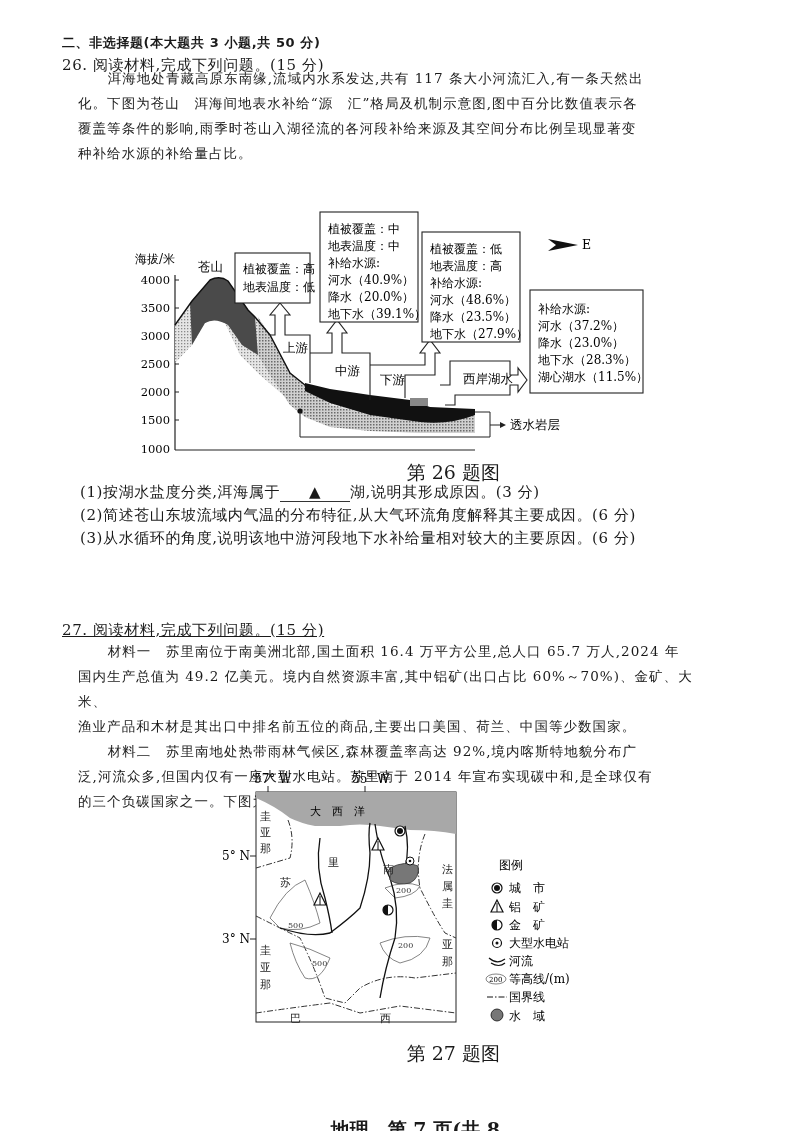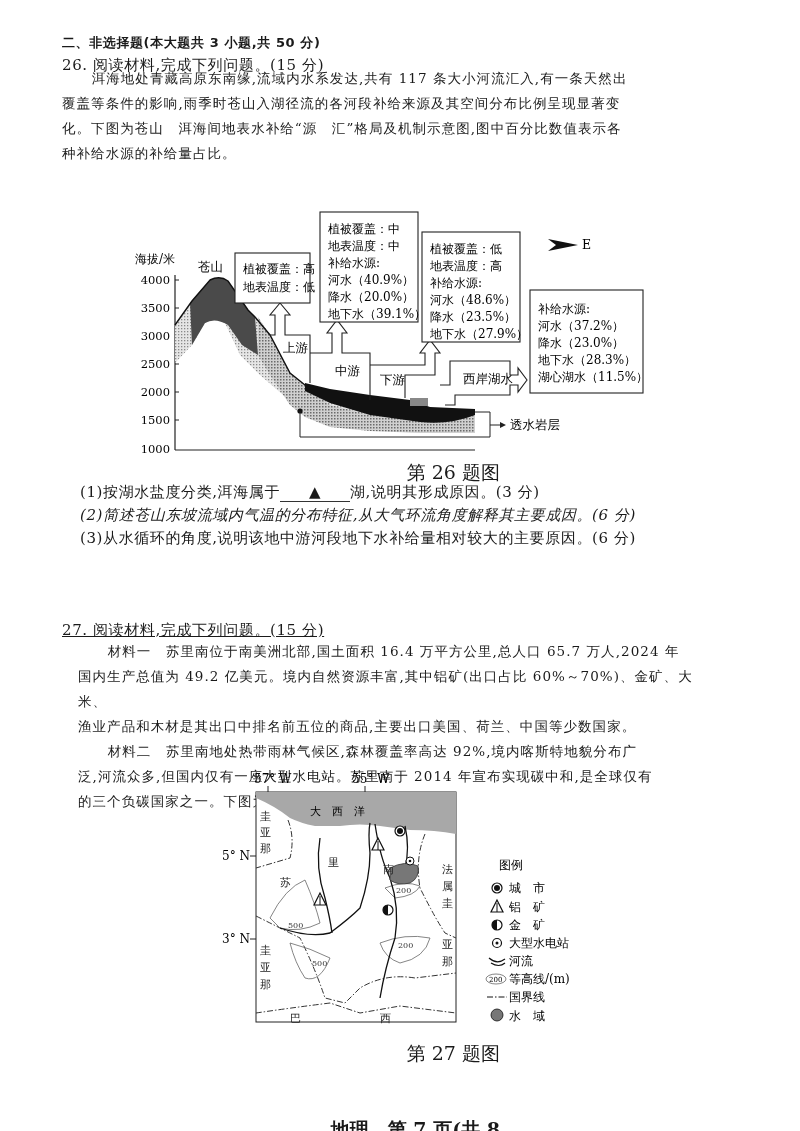--- a/index.html
+++ b/index.html
@@ -13,24 +13,24 @@
   .caption { position: absolute; font-size: 19px; text-align: right; width: 200px; }
   svg text { font-family: "DejaVu Serif", "Liberation Serif", serif; }
   .blank { display: inline-block; width: 70px; border-bottom: 1px solid #333; text-align: center; }
 </style>
 </head>
 <body>
 
 <div class="line bold" style="left:62px; top:34px;">二、非选择题(本大题共 3 小题,共 50 分)</div>
 <div class="line" style="left:62px; top:56px;">26. 阅读材料,完成下列问题。(15 分)</div>
 
-<div class="para" style="left:62px; top:66px;">
+<div class="para" style="left:78px; top:66px;">
   <p class="indent">洱海地处青藏高原东南缘,流域内水系发达,共有 117 条大小河流汇入,有一条天然出</p>
+  <p>化。下图为苍山　洱海间地表水补给“源　汇”格局及机制示意图,图中百分比数值表示各</p>
   <p>覆盖等条件的影响,雨季时苍山入湖径流的各河段补给来源及其空间分布比例呈现显著变</p>
-  <p>化。下图为苍山　洱海间地表水补给“源　汇”格局及机制示意图,图中百分比数值表示各</p>
   <p>种补给水源的补给量占比。</p>
 </div>
 
 <svg style="position:absolute; left:130px; top:205px;" width="560" height="255" viewBox="0 0 560 255">
   <defs>
     <pattern id="dots" width="3" height="3" patternUnits="userSpaceOnUse">
       <rect width="3" height="3" fill="#e6e6e6"></rect>
       <rect width="1.3" height="1.3" fill="#8a8a8a"></rect>
     </pattern>
     <pattern id="grid" width="3" height="3" patternUnits="userSpaceOnUse">
@@ -135,21 +135,21 @@
     <polygon points="418,34 448,40 418,46 426,40" fill="#111"></polygon>
   </g>
   <text x="452" y="44" font-size="12.5">E</text>
 </svg>
 
 <div class="caption" style="left:300px; top:460px;">第 26 题图</div>
 
 <div class="line" style="left:80px; top:483px;">
   <span>(1)按湖水盐度分类,洱海属于</span><span class="blank">▲</span><span>湖,说明其形成原因。(3 分)</span>
 </div>
-<div class="line" style="left:80px; top:506px;font-style:italic;">(2)简述苍山东坡流域内气温的分布特征,从大气环流角度解释其主要成因。(6 分)</div>
+<div class="line" style="left:80px; top:506px;">(2)简述苍山东坡流域内气温的分布特征,从大气环流角度解释其主要成因。(6 分)</div>
 <div class="line" style="left:80px; top:529px;">(3)从水循环的角度,说明该地中游河段地下水补给量相对较大的主要原因。(6 分)</div>
 
 <div class="line" style="left:62px; top:621px;text-decoration:underline;">27. 阅读材料,完成下列问题。(15 分)</div>
 <div class="para" style="left:78px; top:639px;">
   <p class="indent">材料一　苏里南位于南美洲北部,国土面积 16.4 万平方公里,总人口 65.7 万人,2024 年</p>
   <p>国内生产总值为 49.2 亿美元。境内自然资源丰富,其中铝矿(出口占比 60%～70%)、金矿、大米、</p>
   <p>渔业产品和木材是其出口中排名前五位的商品,主要出口美国、荷兰、中国等少数国家。</p>
   <p class="indent">材料二　苏里南地处热带雨林气候区,森林覆盖率高达 92%,境内喀斯特地貌分布广</p>
   <p>泛,河流众多,但国内仅有一座大型水电站。苏里南于 2014 年宣布实现碳中和,是全球仅有</p>
   <p>的三个负碳国家之一。下图为苏里南略图。</p>

